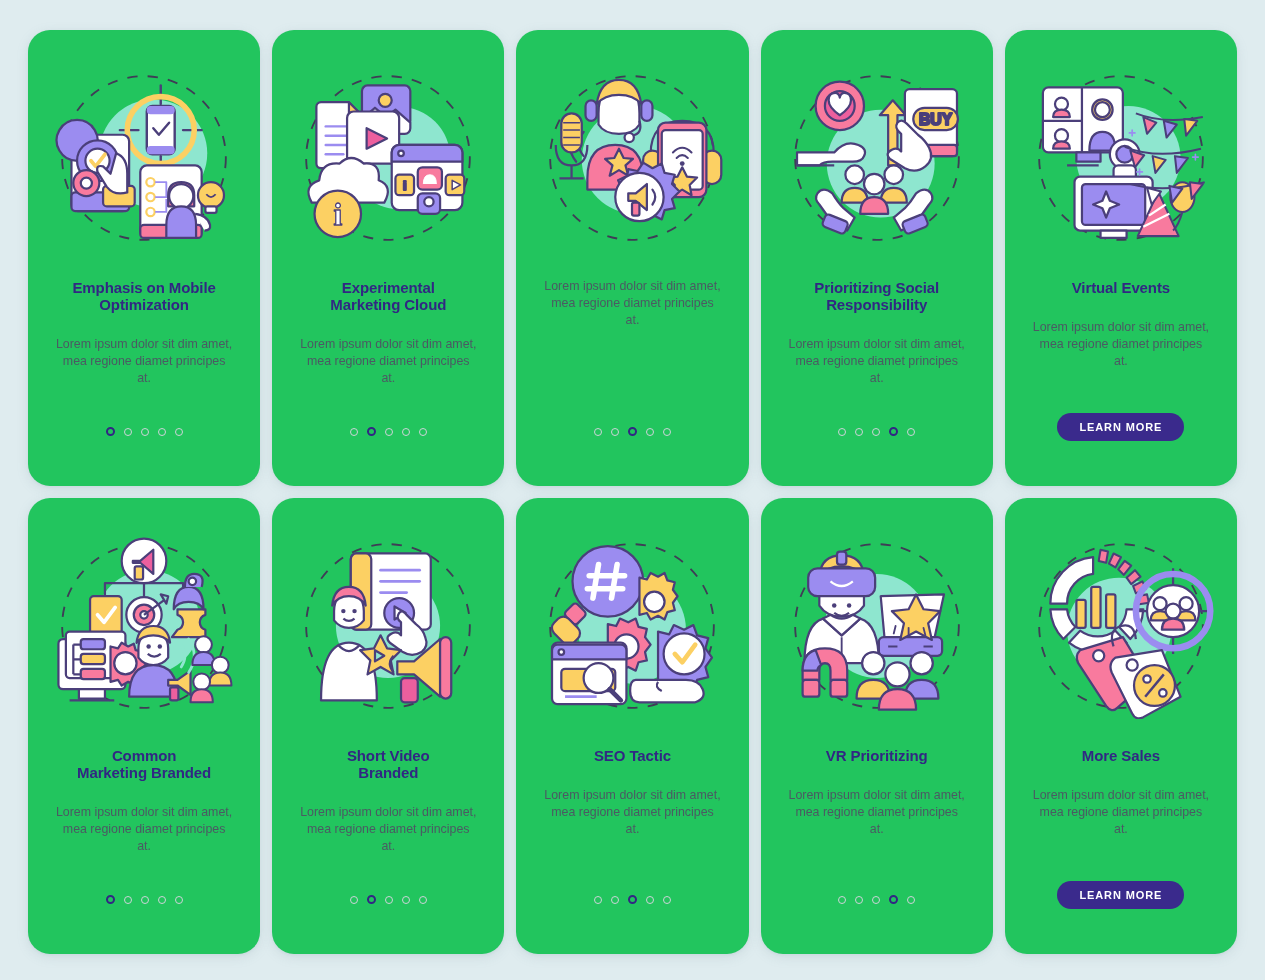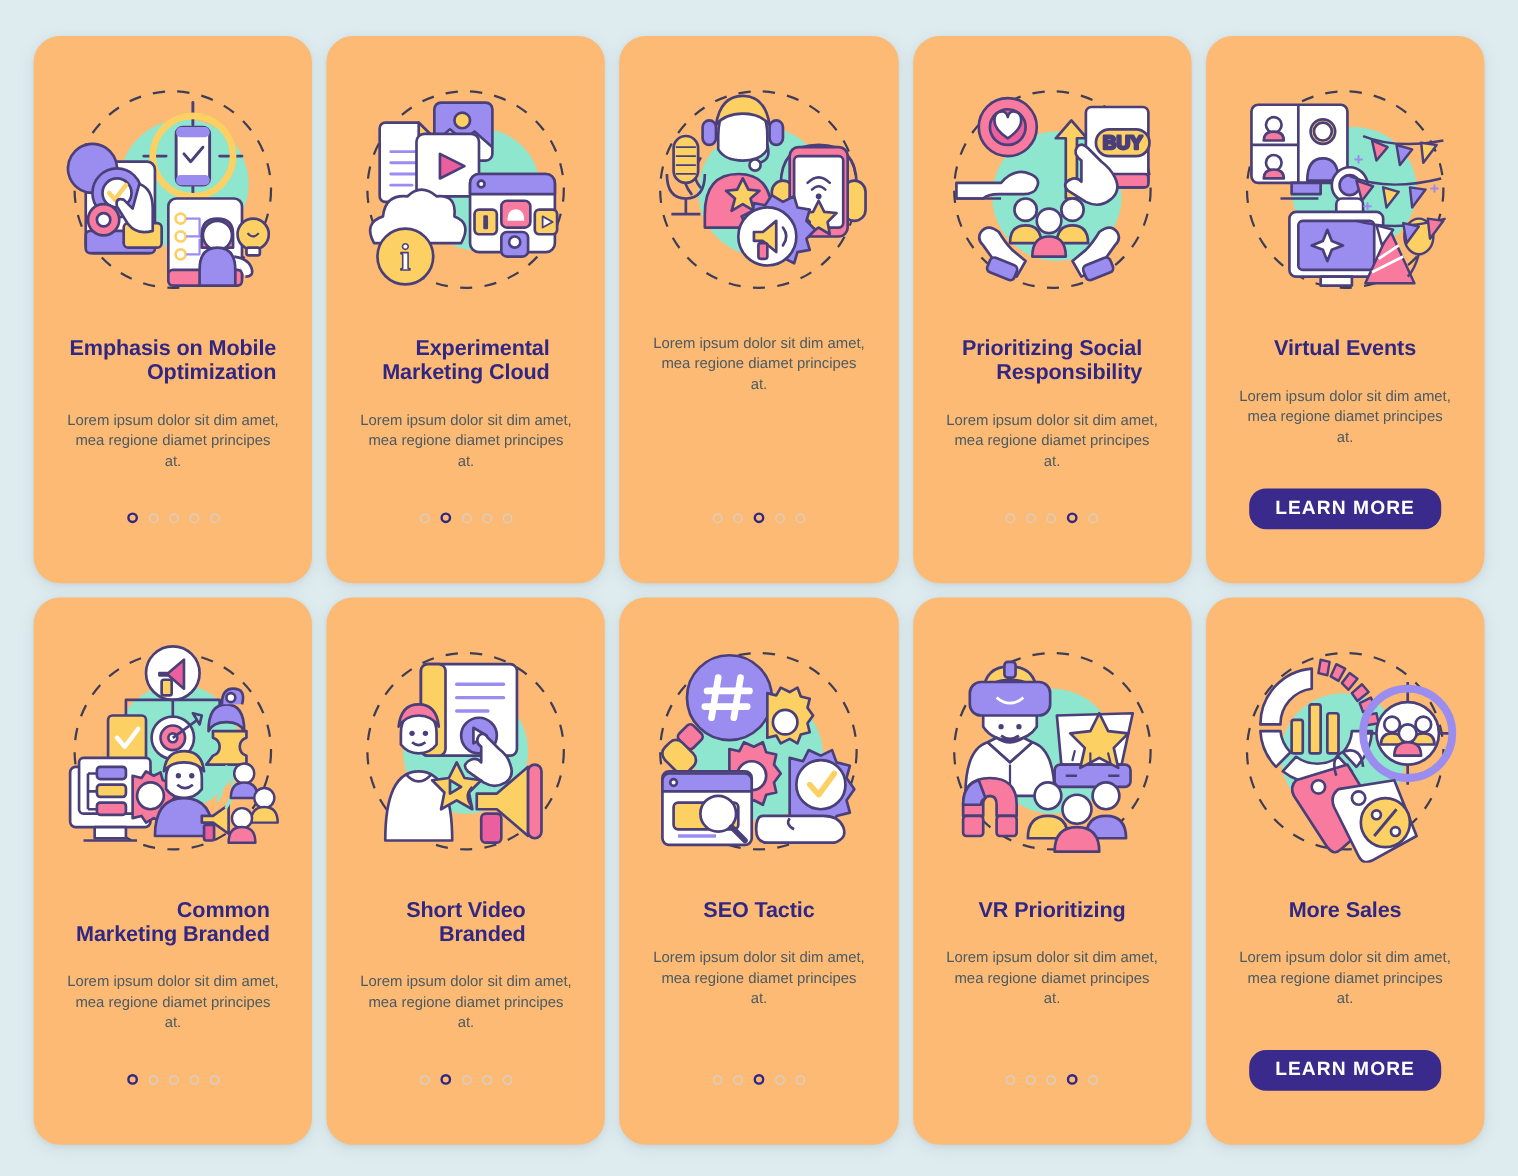--- a/index.html
+++ b/index.html
@@ -12,21 +12,21 @@
   .board {
     width: 1265px; height: 980px;
     display: grid;
     grid-template-columns: repeat(5, 1fr);
     grid-template-rows: repeat(2, 1fr);
     column-gap: 12px;
     row-gap: 12px;
     padding: 30px 28px 26px 28px;
   }
   .card {
-    background: #fdba74;
+    background: #22c55e;
     border-radius: 22px;
     box-shadow: 0 3px 12px rgba(120,150,160,0.18), 0 1px 3px rgba(120,150,160,0.10);
     display: flex;
     flex-direction: column;
     align-items: center;
     padding: 16px 14px 18px 14px;
     position: relative;
     overflow: hidden;
   }
   .illus-wrap {
@@ -35,23 +35,23 @@
     display: flex;
     align-items: center;
     justify-content: center;
     margin-top: 14px;
   }
   .illus-wrap svg { width: 186px; height: 186px; display: block; }
 
   .card-title {
     color: #312783;
     font-weight: bold;
-    font-size: 18px;
+    font-size: 15px;
     line-height: 1.12;
-    text-align: right;
+    text-align: center;
     letter-spacing: -0.1px;
     margin-top: 24px;
     white-space: pre-line;
   }
   .card-desc {
     color: #4b5a63;
     font-size: 12.4px;
     line-height: 1.37;
     text-align: center;
     margin-top: 22px;
@@ -74,21 +74,21 @@
   .dot.active {
     border-color: #312783;
     border-width: 2.2px;
     width: 9px; height: 9px;
   }
   .learn-btn {
     background: #3a2a8c;
     color: #ffffff;
     border: none;
     border-radius: 14px;
-    font-size: 16px;
+    font-size: 11px;
     font-weight: bold;
     letter-spacing: 0.9px;
     padding: 8px 22px;
     margin-bottom: 27px;
     cursor: pointer;
     font-family: "Liberation Sans", sans-serif;
   }
 </style>
 </head>
 <body>

